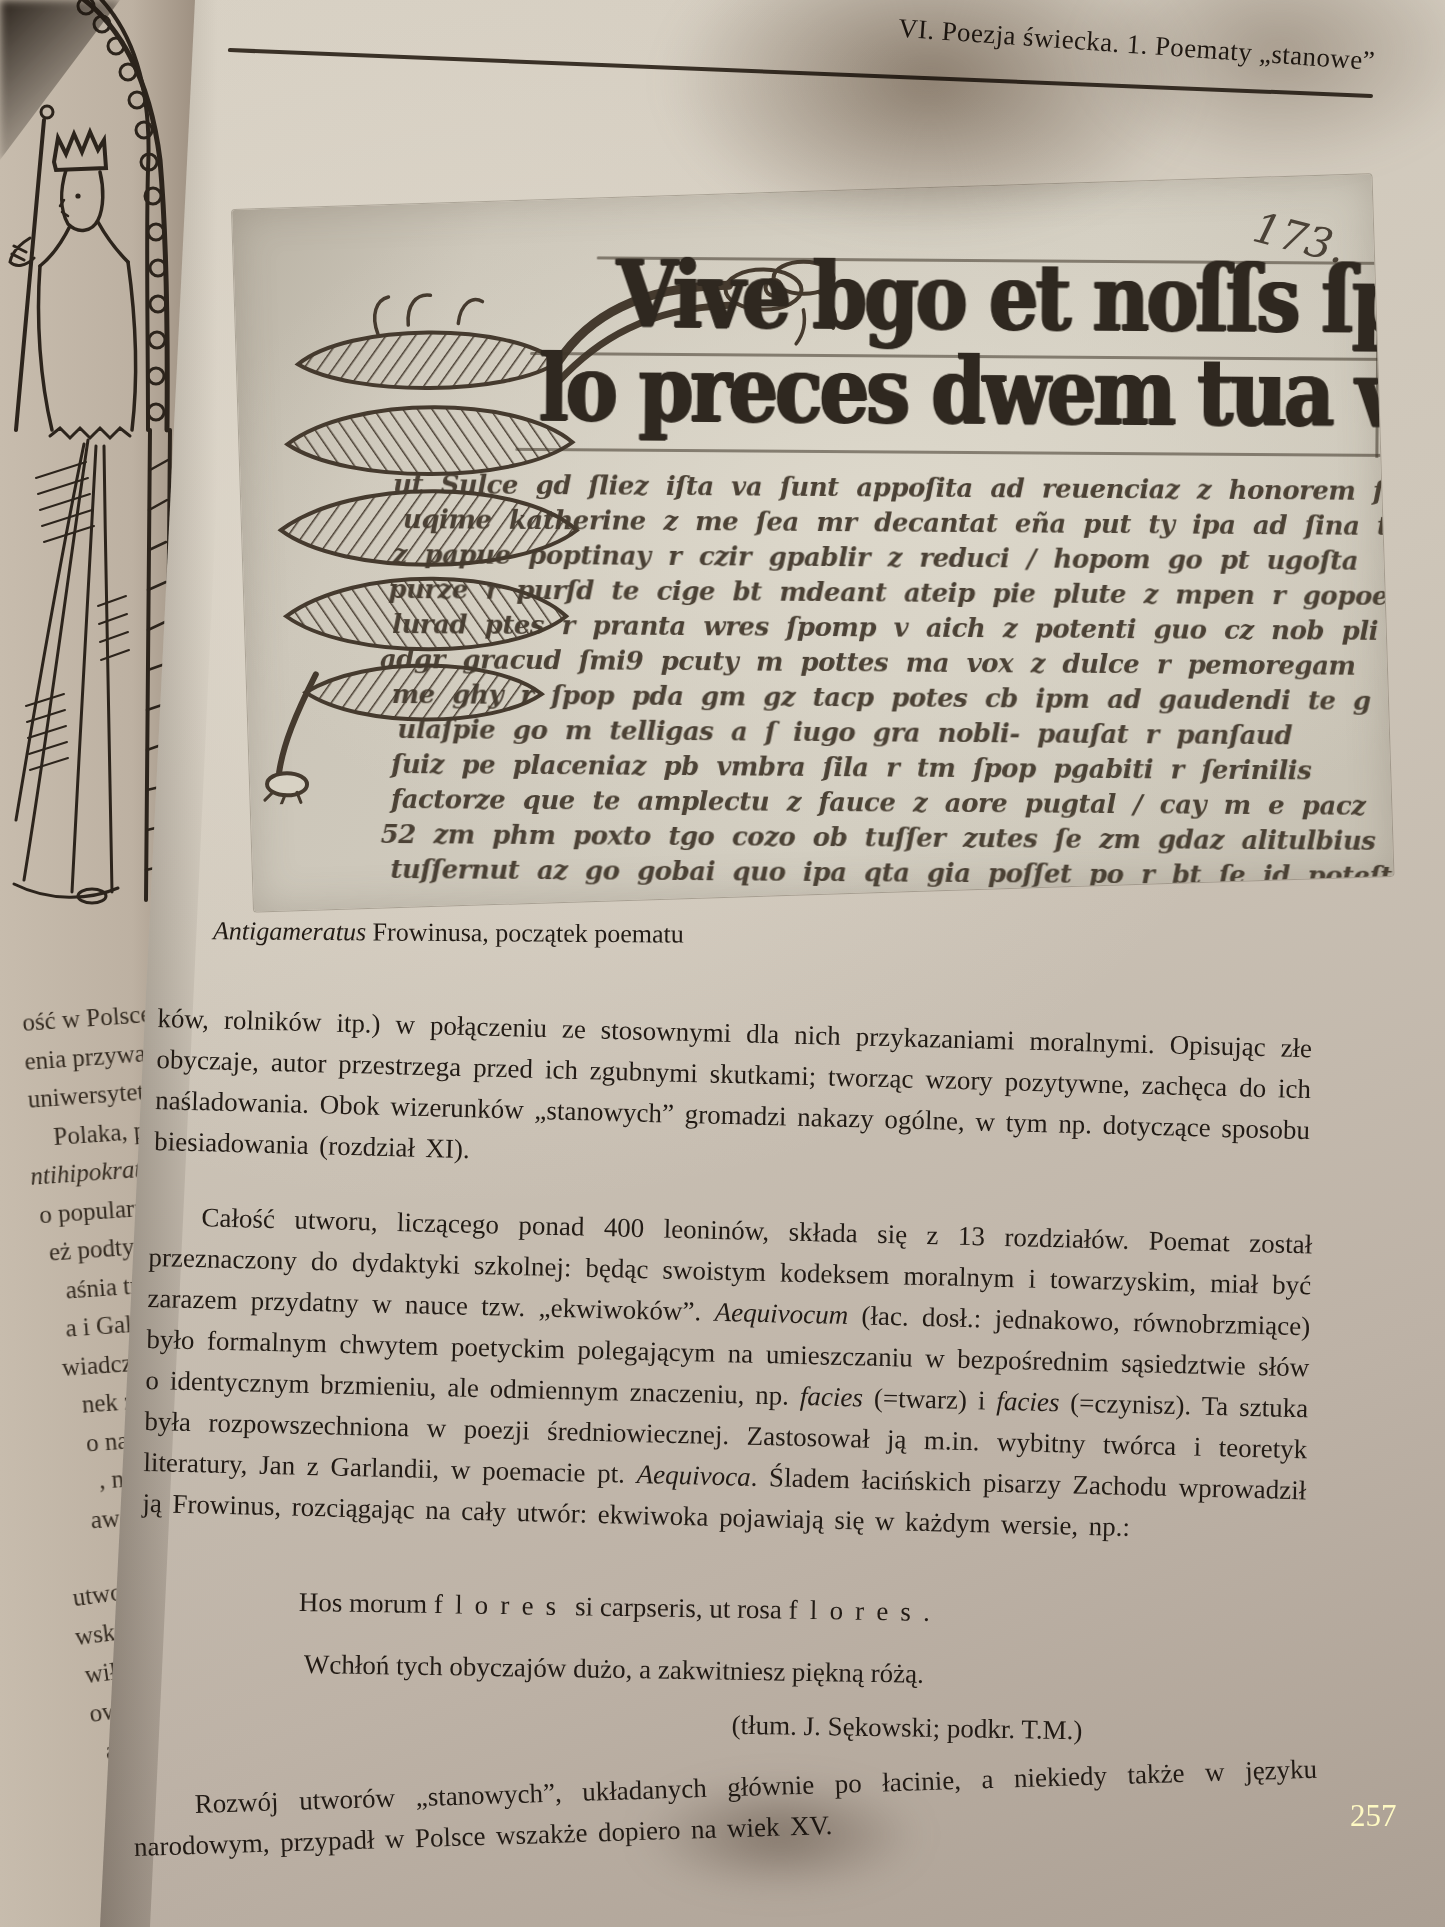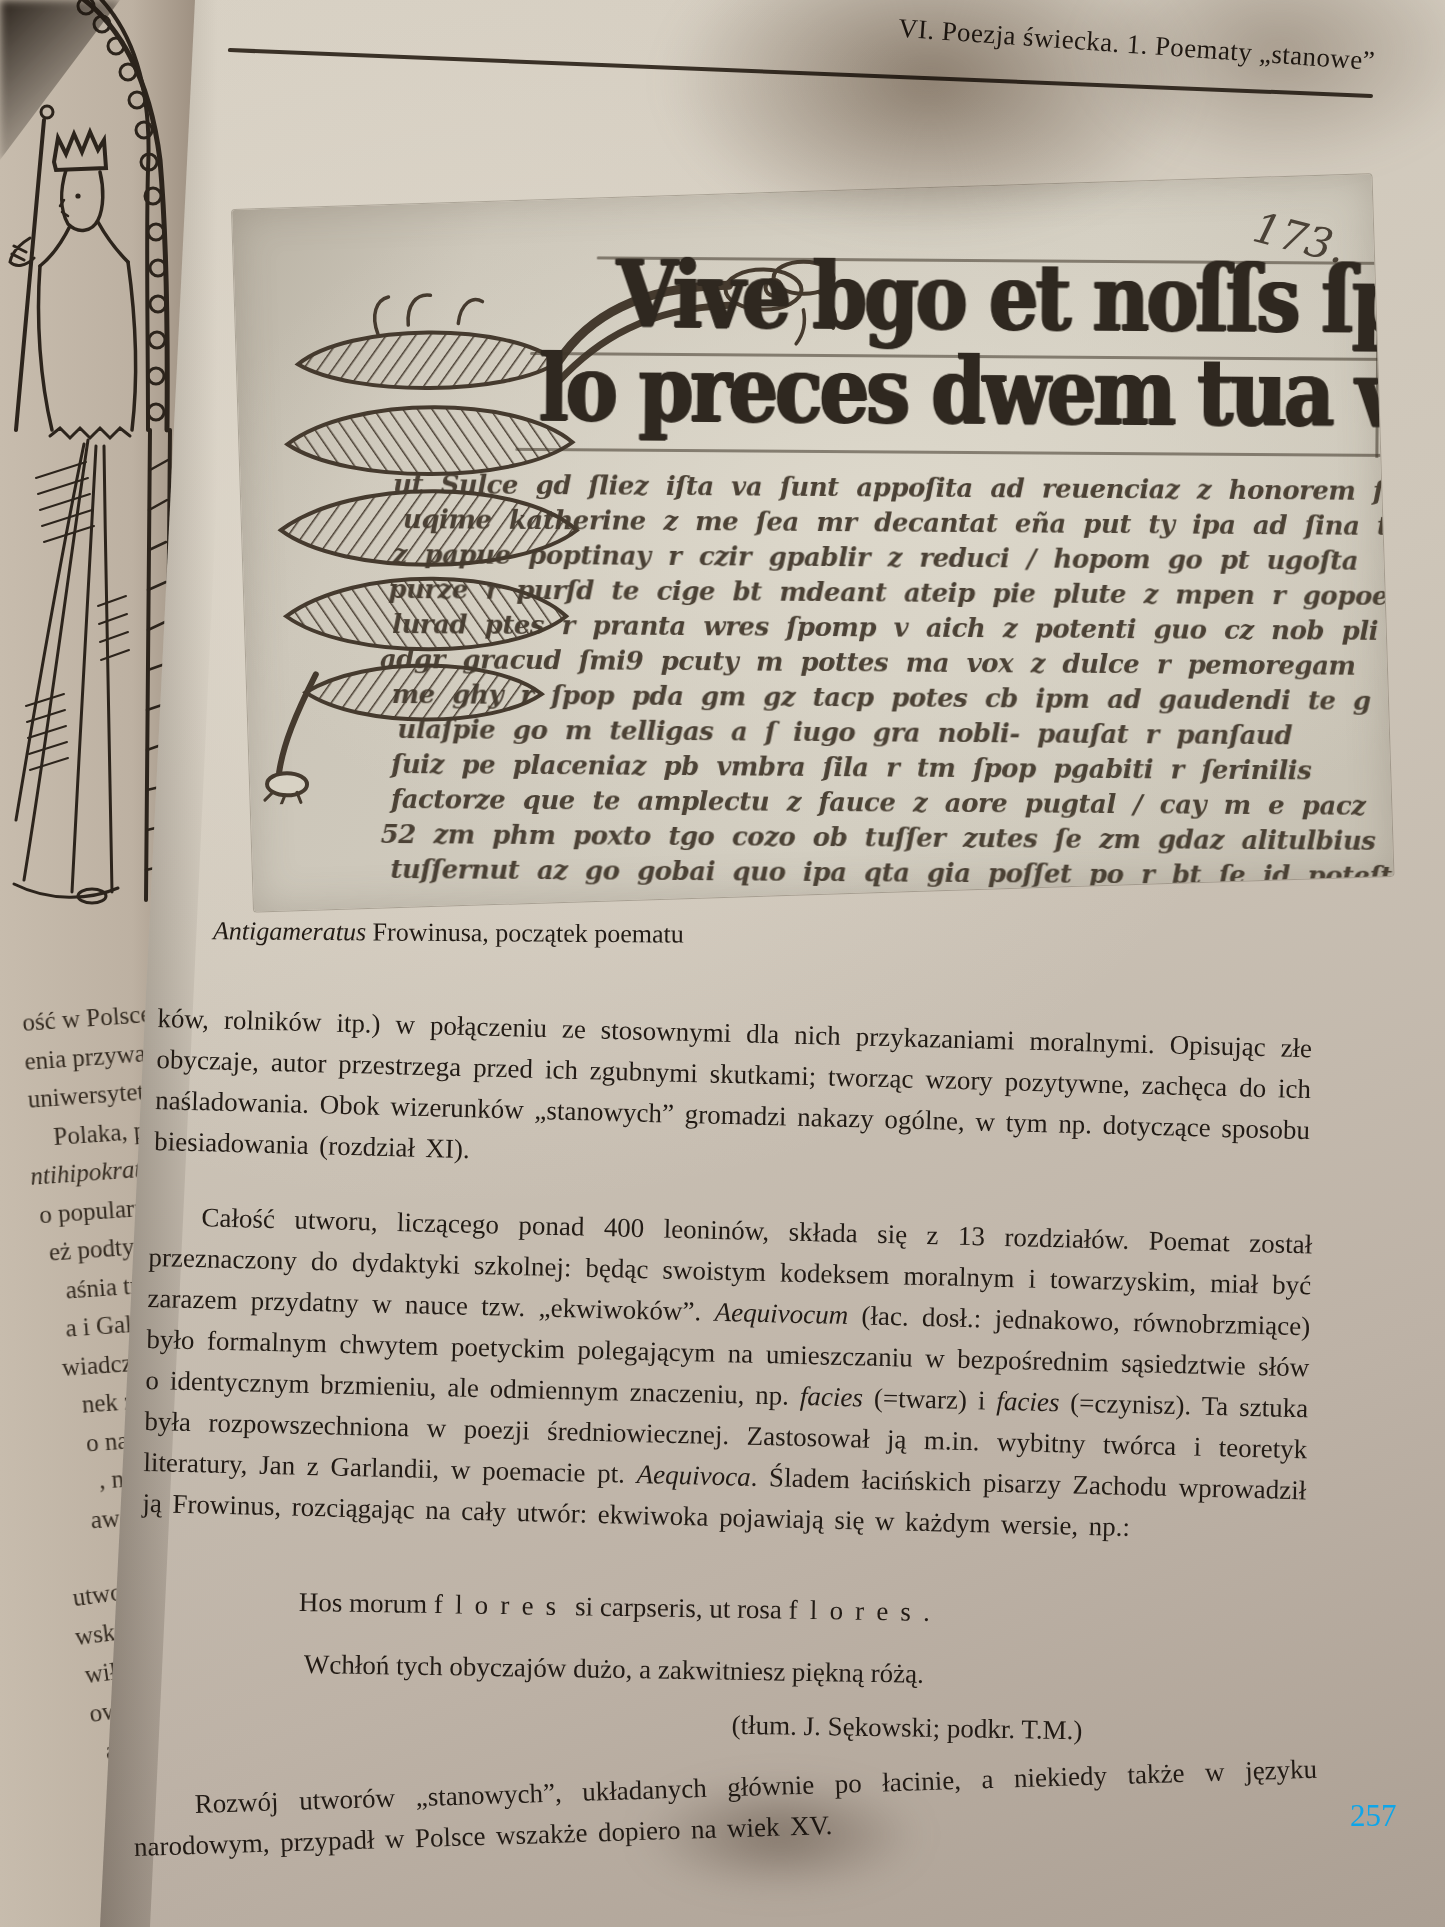--- a/index.html
+++ b/index.html
@@ -71,21 +71,21 @@
   .para{position:absolute;font-size:27px;line-height:41px;text-align:justify;
     word-spacing:.14em;color:#221b15;transform-origin:0 0;}
   #para1{left:158px;top:998px;width:1155px;transform:rotate(1.5deg);}
   #para2{left:150px;top:1196px;width:1163px;transform:rotate(1.4deg);text-indent:52px;}
   #quote{position:absolute;left:298px;top:1594px;width:900px;transform:rotate(.9deg);
     font-size:27px;color:#221b15;}
   #quote-latin{white-space:nowrap;}
   #quote-trans{margin-top:31px;margin-left:6px;white-space:nowrap;}
   #quote-attr{margin-top:23px;margin-left:260px;width:700px;text-align:center;}
   #para3{left:132px;top:1786px;width:1185px;transform:rotate(-1.8deg);text-indent:62px;}
-  #folio-257{position:absolute;left:1350px;top:1798px;font-size:31px;color:#0ea5e9;}
+  #folio-257{position:absolute;left:1350px;top:1798px;font-size:31px;color:#fef9c3;}
   .i{font-style:italic;}
   .spaced{letter-spacing:.45em;}
   
   .shadow{position:absolute;pointer-events:none;mix-blend-mode:multiply;filter:blur(16px);}
   #shadow-top{left:560px;top:-140px;width:740px;height:440px;
     background:radial-gradient(closest-side,rgba(112,94,78,.62),rgba(112,94,78,0) 72%);}
   #shadow-top2{left:1000px;top:-120px;width:560px;height:340px;
     background:radial-gradient(closest-side,rgba(112,94,78,.38),rgba(112,94,78,0) 72%);}
   #shadow-bottom{left:590px;top:1760px;width:380px;height:150px;
     background:radial-gradient(closest-side,rgba(105,90,78,.5),rgba(105,90,78,0) 75%);}

